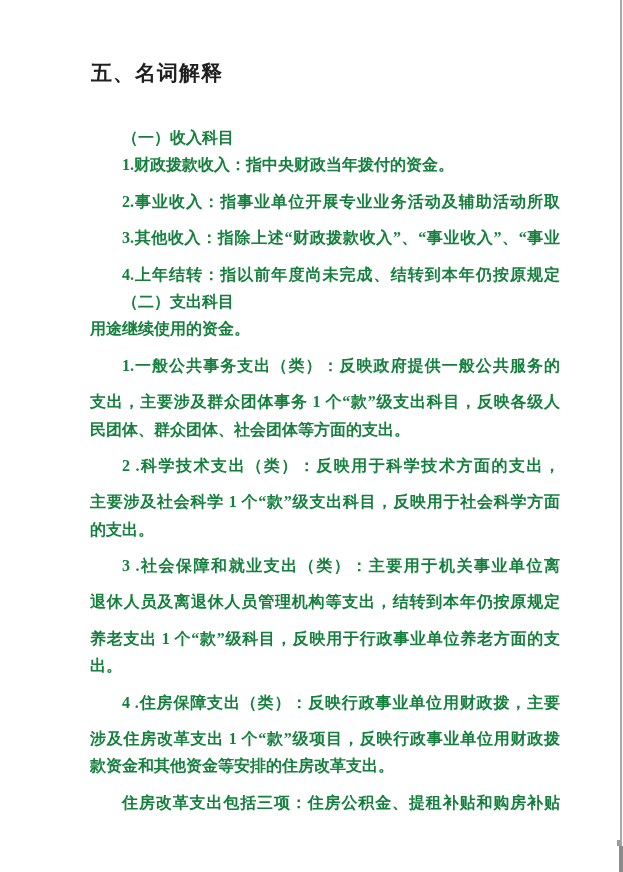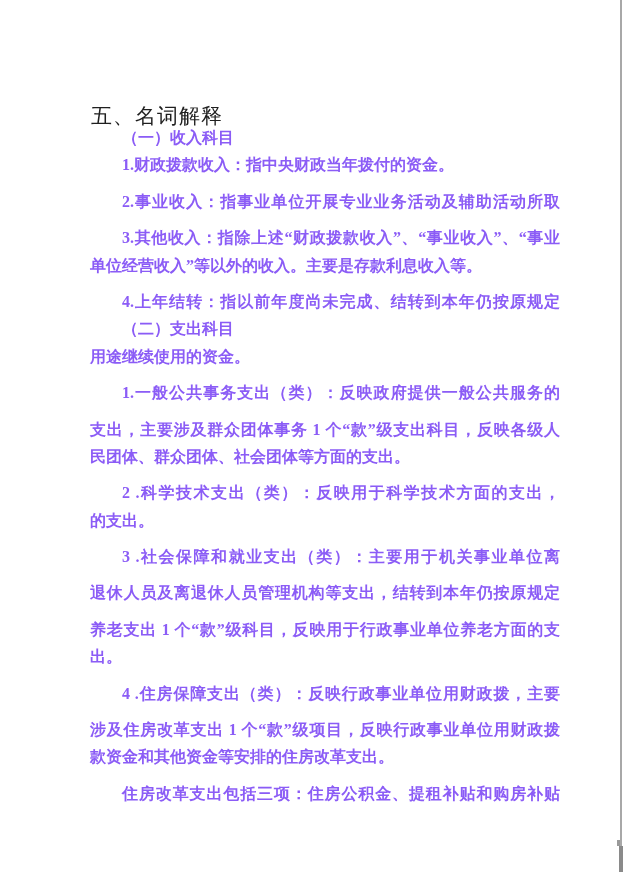--- a/index.html
+++ b/index.html
@@ -13,32 +13,31 @@
     height: 872px;
     background: #ffffff;
     overflow: hidden;
     font-family: "Liberation Serif", "DejaVu Serif", serif;
   }
   .doc-title {
     position: absolute;
     top: 63px;
     left: 91px;
     font-size: 21px;
-    font-weight: 400;
+    font-weight: 700;
     letter-spacing: 1px;
     color: #1f1f1f;
     line-height: 1;
-    margin-top: 43px;
   }
   .doc-body {
     position: absolute;
     top: 124px;
     left: 90px;
     width: 470px;
-    color: #8b5cf6;
+    color: #15803d;
   }
   .line {
     height: 27.4px;
     line-height: 27.4px;
     font-size: 16px;
     text-align: left;
   }
   .line.indent { text-indent: 32px; }
   .line.just {
     text-align: justify;
@@ -88,28 +87,28 @@
 
 <div class="page">
 
   <div class="doc-title">五、名词解释</div>
 
   <div class="doc-body">
       <div class="line indent heading"><span class="b">（一）收入科目</span></div>
       <div class="line indent"><span class="b">1.财政拨款收入：</span><span class="r">指中央财政当年拨付的资金。</span></div>
       <div class="line indent just"><span class="b">2.事业收入：</span><span class="r">指事业单位开展专业业务活动及辅助活动所取</span></div>
       <div class="line indent just"><span class="b">3.其他收入：</span><span class="r">指除上述“财政拨款收入”、“事业收入”、“事业</span></div>
-      <div class="line"><span class="r">单位经营收入”等以外的收入。主要是存款利息收入等。</span></div>
       <div class="line indent just"><span class="b">4.上年结转：</span><span class="r">指以前年度尚未完成、结转到本年仍按原规定</span></div>
       <div class="line indent heading"><span class="b">（二）支出科目</span></div>
       <div class="line"><span class="r">用途继续使用的资金。</span></div>
       <div class="line indent just"><span class="b">1.一般公共事务支出（类）：</span><span class="r">反映政府提供一般公共服务的</span></div>
       <div class="line just"><span class="r">支出，主要涉及群众团体事务 1 个“款”级支出科目，反映各级人</span></div>
       <div class="line"><span class="r">民团体、群众团体、社会团体等方面的支出。</span></div>
       <div class="line indent just"><span class="b">2 .科学技术支出（类）：</span><span class="r">反映用于科学技术方面的支出，</span></div>
+      <div class="line just"><span class="r">主要涉及社会科学 1 个“款”级支出科目，反映用于社会科学方面</span></div>
       <div class="line"><span class="r">的支出。</span></div>
       <div class="line indent just"><span class="b">3 .社会保障和就业支出（类）：</span><span class="r">主要用于机关事业单位离</span></div>
       <div class="line just"><span class="r">退休人员及离退休人员管理机构等支出，结转到本年仍按原规定</span></div>
       <div class="line just"><span class="r">养老支出 1 个“款”级科目，反映用于行政事业单位养老方面的支</span></div>
       <div class="line"><span class="r">出。</span></div>
       <div class="line indent just"><span class="b">4 .住房保障支出（类）：</span><span class="r">反映行政事业单位用财政拨，主要</span></div>
       <div class="line just"><span class="r">涉及住房改革支出 1 个“款”级项目，反映行政事业单位用财政拨</span></div>
       <div class="line"><span class="r">款资金和其他资金等安排的住房改革支出。</span></div>
       <div class="line indent just"><span class="r">住房改革支出包括三项：住房公积金、提租补贴和购房补贴</span></div>
     </div>

